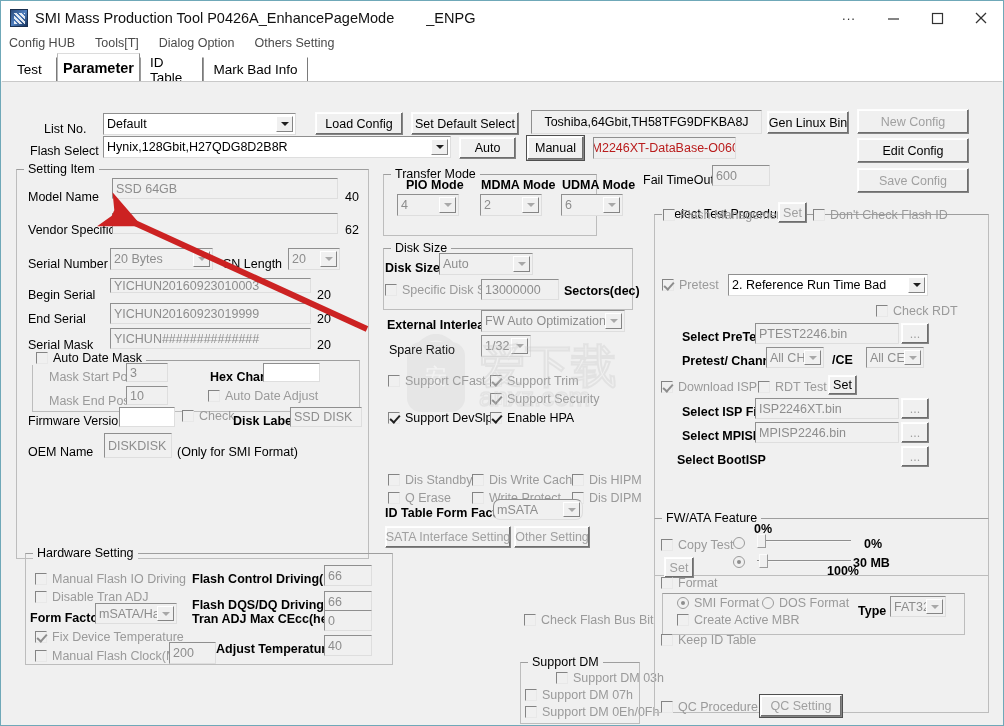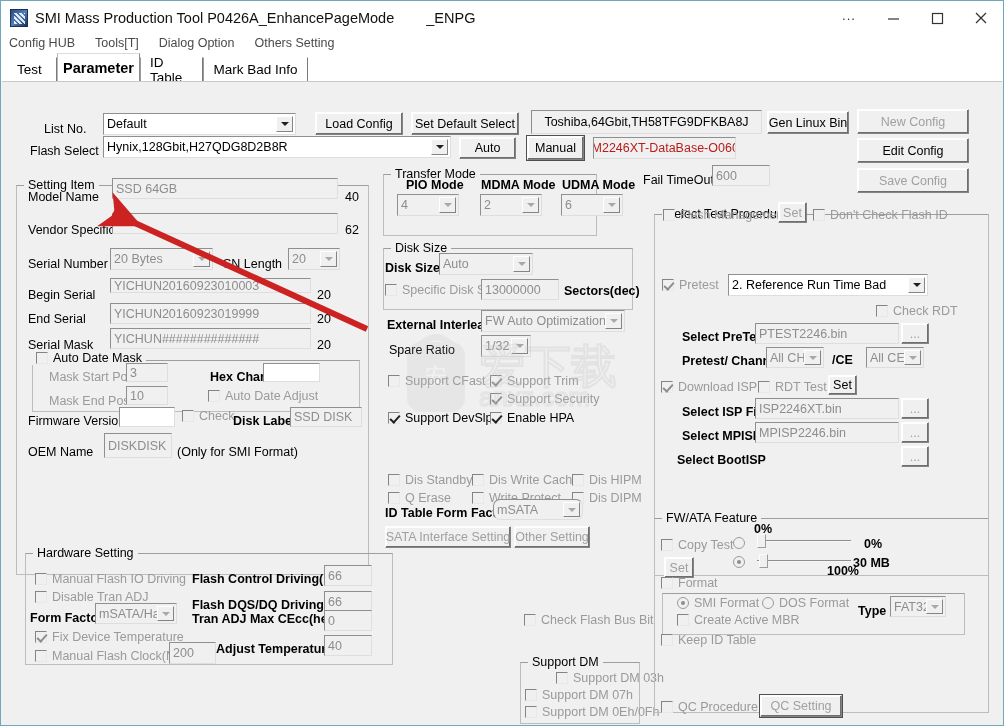--- a/index.html
+++ b/index.html
@@ -260,21 +260,21 @@
     </div>
     <div class="btn" style="left:457px; top:55px; width:57px; height:22px;">Auto</div>
     <div class="btn def" style="left:525px; top:54px; width:57px; height:24px;">Manual</div>
     <div class="tb" style="left:591px; top:55px; width:143px; height:22px; justify-content:center; color:#b91c1c;">SM2246XT-DataBase-O0609</div>
     <div class="btn" style="left:855px; top:56px; width:112px; height:25px;">Edit Config</div>
 
     <div class="lbl" style="left:641px; top:91px;">Fail TimeOut</div>
     <div class="tb" style="left:710px; top:83px; width:58px; height:21px;">600</div>
     <div class="btn dis" style="left:855px; top:86px; width:112px; height:25px;">Save Config</div>
 
-    <div class="grp" style="left:14px; top:87px; width:353px; height:390px;margin-top:16px;">
+    <div class="grp" style="left:14px; top:87px; width:353px; height:390px;">
       <span class="cap">Setting Item</span>
     </div>
 
     <div class="lbl" style="left:26px; top:108px;">Model Name</div>
     <div class="tb" style="left:110px; top:96px; width:226px; height:21px;">SSD 64GB</div>
     <div class="lbl" style="left:343px; top:108px;">40</div>
 
     <div class="lbl" style="left:26px; top:141px;">Vendor Specific</div>
     <div class="tb" style="left:110px; top:131px; width:226px; height:21px;"></div>
     <div class="lbl" style="left:343px; top:141px;">62</div>

